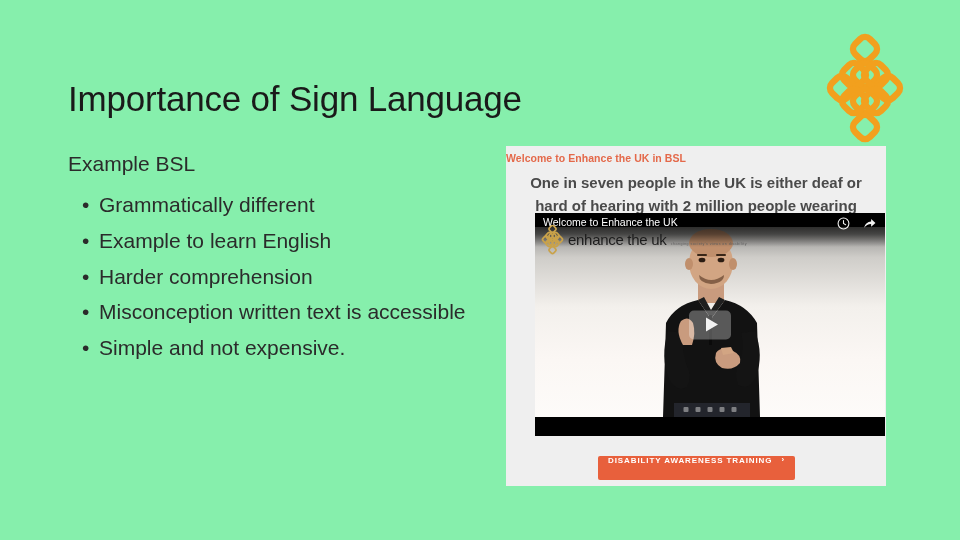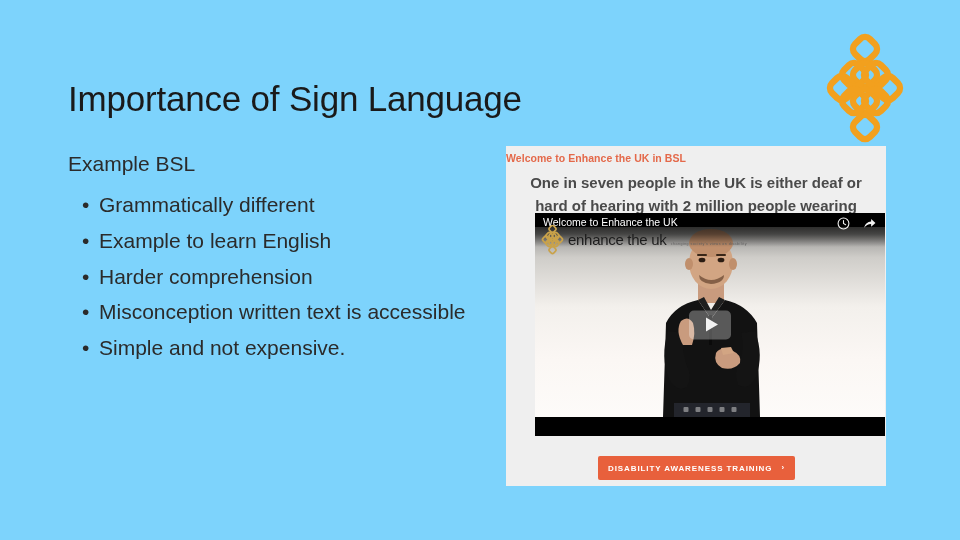--- a/index.html
+++ b/index.html
@@ -13,21 +13,21 @@
     height: 540px;
     overflow: hidden;
     font-family: "Liberation Sans", sans-serif;
     position: relative;
   }
 
   
   .slide {
     position: absolute;
     inset: 0;
-    background: #7dd3fc;
+    background: #86efac;
   }
 
   
   .slide-title {
     position: absolute;
     left: 68px;
     top: 56px;
     width: 700px;
     font-size: 35px;
     font-weight: 400;
@@ -246,21 +246,21 @@
     height: 24px;
     background: #e8603c;
     border: none;
     border-radius: 2px;
     color: #ffffff;
     font-family: "Liberation Sans", sans-serif;
     font-size: 8px;
     font-weight: bold;
     letter-spacing: 0.9px;
     display: flex;
-    align-items: center;
+    align-items: flex-start;
     justify-content: center;
     gap: 9px;
     cursor: pointer;
     padding: 0;
   }
   .cta-arrow { font-size: 8px; line-height: 1; }
 </style>
 </head>
 <body>
 

